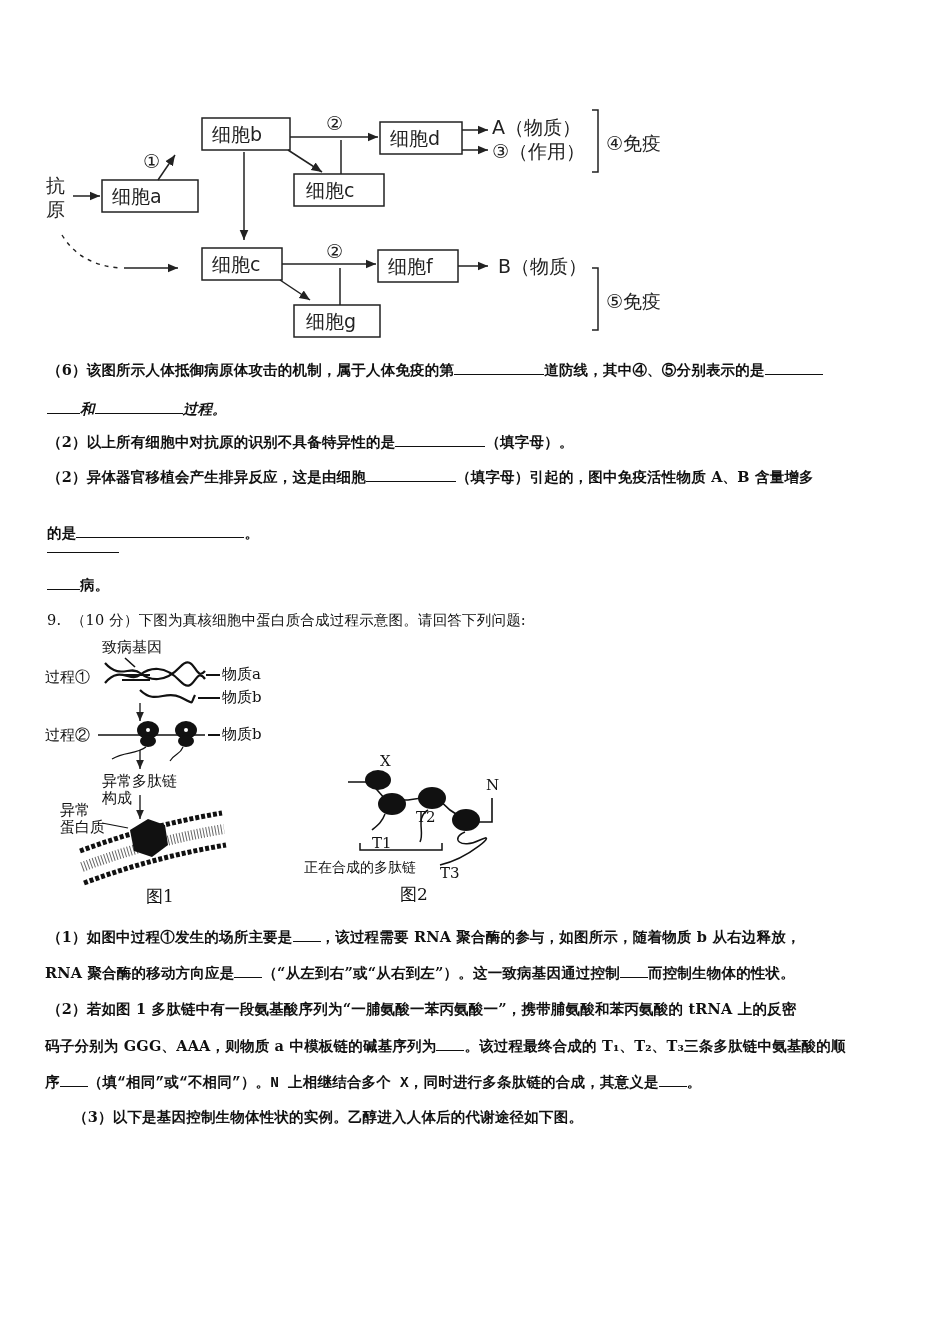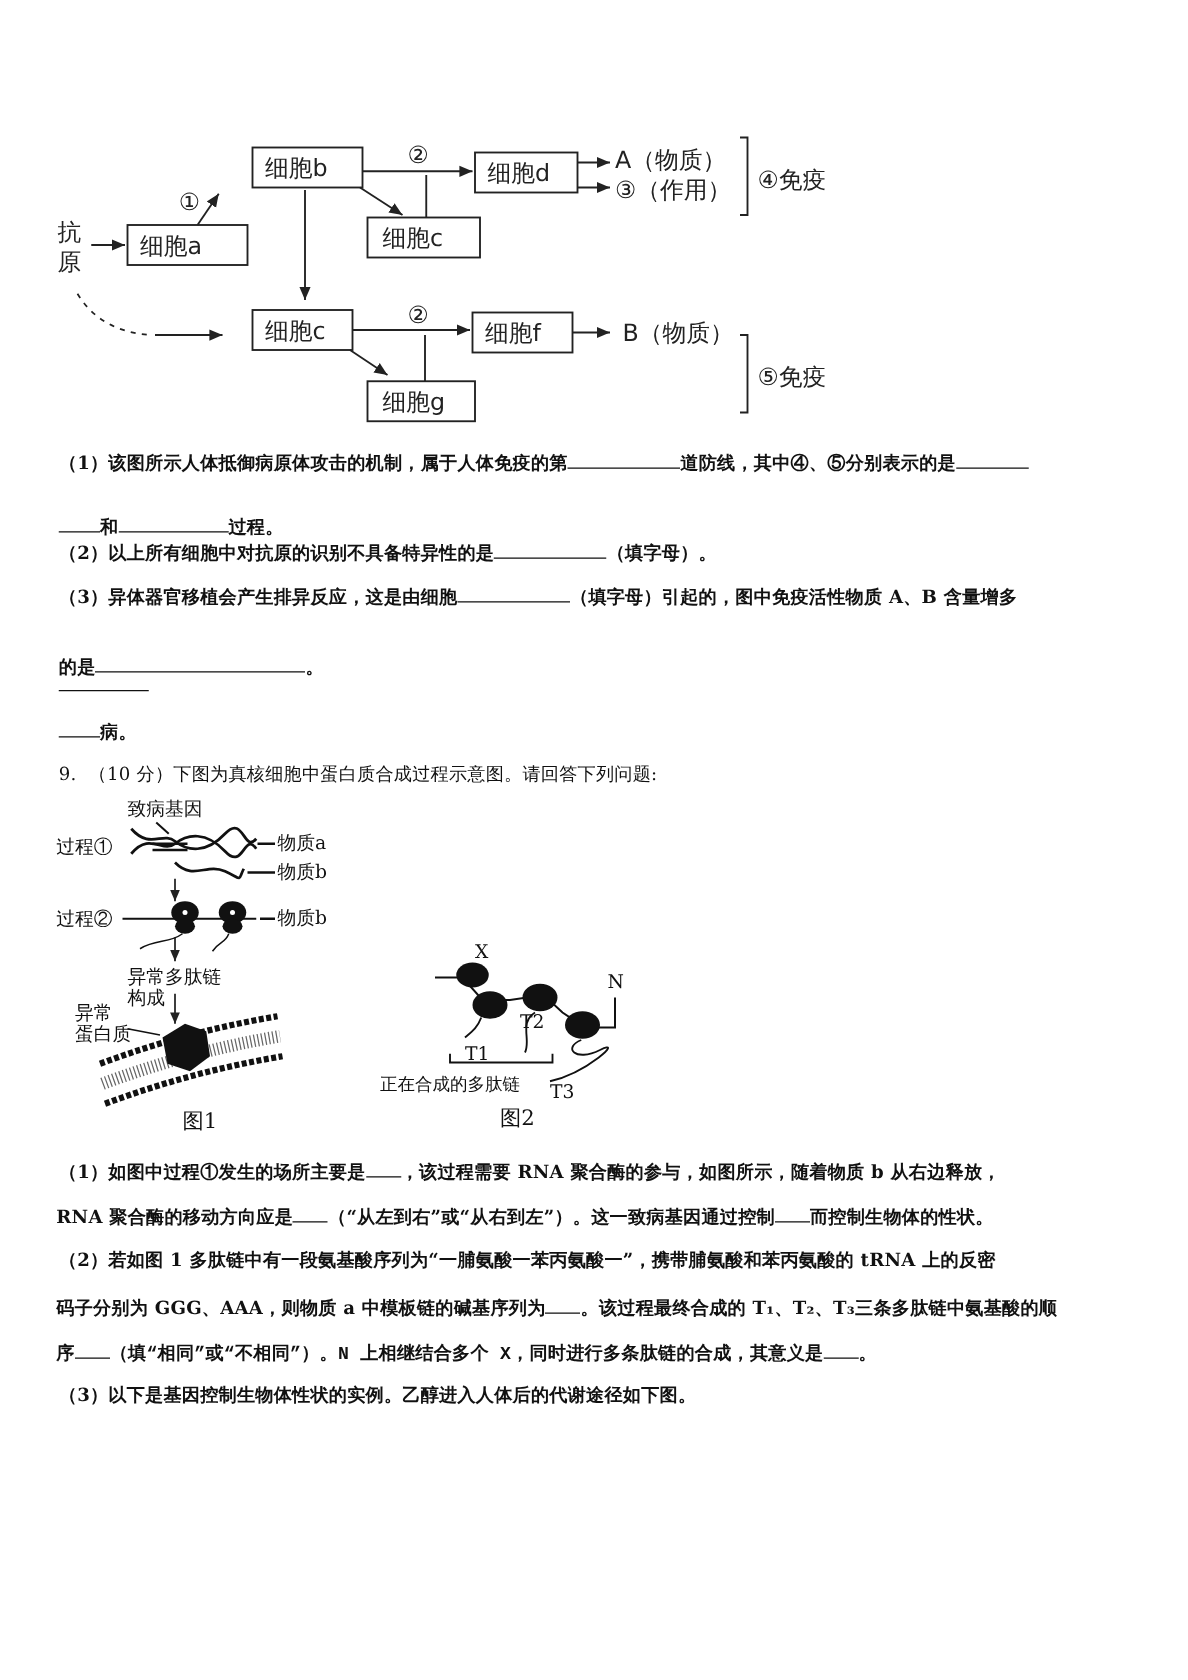--- a/index.html
+++ b/index.html
@@ -69,30 +69,30 @@
 
   <rect x="338" y="150" width="80" height="32" fill="#fff" stroke="#222" stroke-width="1.5"></rect>
   <text class="diag-text" x="348" y="173">细胞f</text>
   <line x1="418" y1="166" x2="448" y2="166" stroke="#222" stroke-width="1.5" marker-end="url(#arr)"></line>
   <text class="diag-text" x="458" y="173">B（物质）</text>
   <path d="M552,168 L558,168 L558,230 L552,230" fill="none" stroke="#222" stroke-width="1.5"></path>
   <text class="diag-text" x="566" y="208">⑤免疫</text>
 </svg>
 
 <div class="q" style="top:360px;">
-  <span>（1）该图所示人体抵御病原体攻击的机制，属于人体免疫的第</span><span class="blank" style="width:90px"></span><span>道防线，其中④、⑤分别表示的是</span><span class="blank" style="width:58px"></span>
+  <span>（6）该图所示人体抵御病原体攻击的机制，属于人体免疫的第</span><span class="blank" style="width:90px"></span><span>道防线，其中④、⑤分别表示的是</span><span class="blank" style="width:58px"></span>
 </div>
-<div class="q" style="top:411px;">
+<div class="q" style="top:399px;font-style:italic;">
   <span class="blank" style="width:33px"></span><span>和</span><span class="blank" style="width:88px"></span><span>过程。</span>
 </div>
 <div class="q" style="top:432px;">
   <span>（2）以上所有细胞中对抗原的识别不具备特异性的是</span><span class="blank" style="width:90px"></span><span>（填字母）。</span>
 </div>
 <div class="q" style="top:467px;">
-  <span>（3）异体器官移植会产生排异反应，这是由细胞</span><span class="blank" style="width:90px"></span><span>（填字母）引起的，图中免疫活性物质 A、B 含量增多</span>
+  <span>（2）异体器官移植会产生排异反应，这是由细胞</span><span class="blank" style="width:90px"></span><span>（填字母）引起的，图中免疫活性物质 A、B 含量增多</span>
 </div>
 <div class="q" style="top:505px;margin-top:18px;">
   <span>的是</span><span class="blank" style="width:168px"></span><span>。</span>
 </div>
 <div class="q" style="top:538px;">
   <span class="blank" style="width:72px"></span>
 </div>
 <div class="q" style="top:575px;">
   <span class="blank" style="width:33px"></span><span>病。</span>
 </div>
@@ -173,15 +173,15 @@
 </div>
 <div class="q" style="top:999px;">
   <span>（2）若如图 1 多肽链中有一段氨基酸序列为“一脯氨酸一苯丙氨酸一”，携带脯氨酸和苯丙氨酸的 tRNA 上的反密</span>
 </div>
 <div class="q" style="top:1036px;left:45px;">
   <span>码子分别为 GGG、AAA，则物质 a 中模板链的碱基序列为</span><span class="blank" style="width:28px"></span><span>。该过程最终合成的 T₁、T₂、T₃三条多肽链中氨基酸的顺</span>
 </div>
 <div class="q" style="top:1072px;left:45px;font-family:Liberation Mono, monospace;">
   <span>序</span><span class="blank" style="width:28px"></span><span>（填“相同”或“不相同”）。N 上相继结合多个 X，同时进行多条肽链的合成，其意义是</span><span class="blank" style="width:28px"></span><span>。</span>
 </div>
-<div class="q" style="top:1107px;">
+<div class="q" style="top:1107px;margin-left:26px;">
   <span>（3）以下是基因控制生物体性状的实例。乙醇进入人体后的代谢途径如下图。</span>
 </div>
 
 </body></html>

